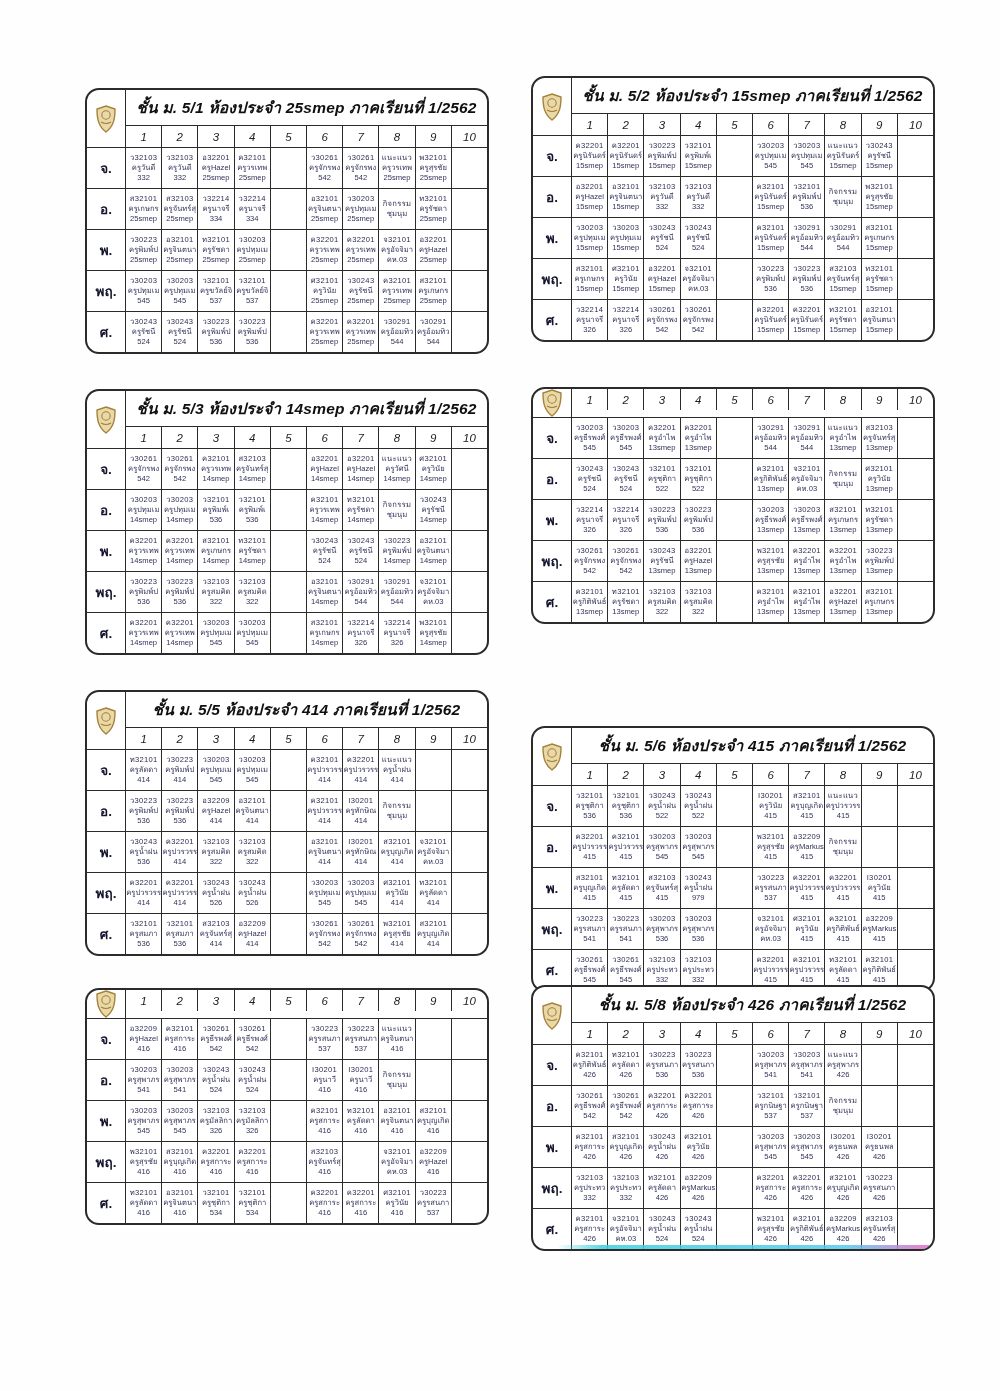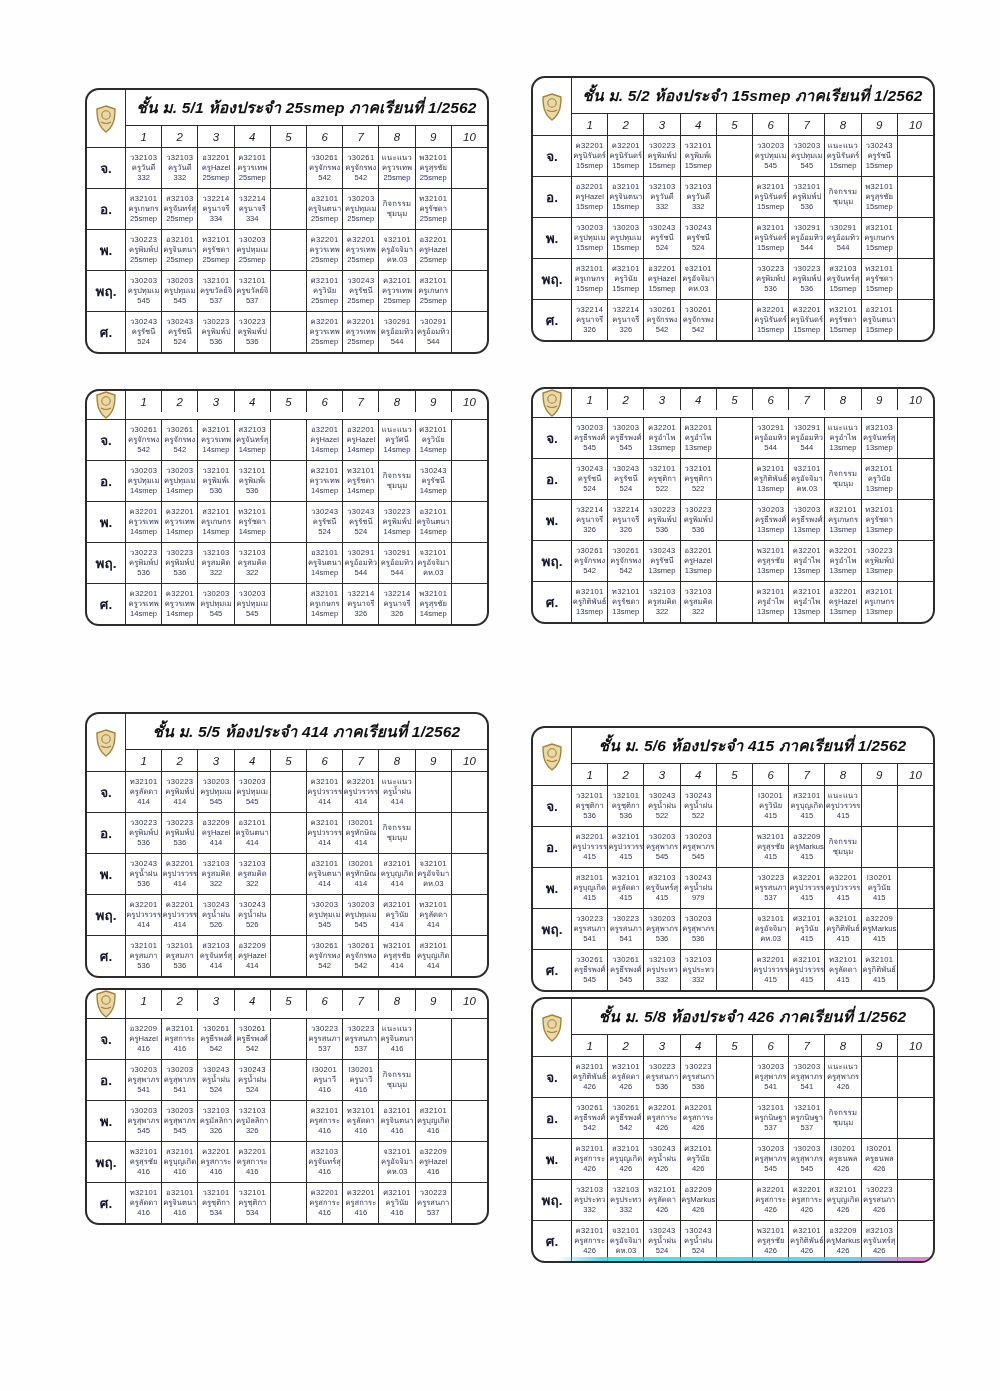--- a/index.html
+++ b/index.html
@@ -16,24 +16,24 @@
     background:#fff;
     border:2.5px solid #2b2b2b;
     border-radius:14px;
     overflow:hidden;
     box-sizing:border-box;
   }
   .card:nth-child(1){left:85px;top:88px;}
   .card:nth-child(2){left:531px;top:76px;text-align:right;}
   .card:nth-child(3){left:85px;top:389px;}
   .card:nth-child(4){left:531px;top:387px;}
-  .card:nth-child(5){left:85px;top:712px;}
+  .card:nth-child(5){left:85px;top:690px;}
   .card:nth-child(6){left:531px;top:726px;}
   .card:nth-child(7){left:85px;top:988px;}
-  .card:nth-child(8){left:531px;top:985px;margin-top:12px;}
+  .card:nth-child(8){left:531px;top:985px;}
   
   .card:nth-child(8)::after{
     content:"";position:absolute;left:24px;right:4px;bottom:0;height:4px;
     background:linear-gradient(90deg,rgba(62,207,224,0),#3ecfe0 12%,#54c9ee 78%,#e070c8 98%);
     opacity:.85;pointer-events:none;
   }
   .card-head{display:flex;font-style:italic;}
   .emblem-cell{
     width:38px;flex:0 0 38px;
     border-right:1.4px solid #2b2b2b;
@@ -586,20 +586,23 @@
     <div class="card">
       <div class="card-head">
         <div class="emblem-cell">
           <svg class="crest" width="24" height="28" viewBox="0 0 24 28">
             <path d="M12 1 L21 4 C21 13 20 21 12 27 C4 21 3 13 3 4 Z" fill="#ead9a8" stroke="#a5813a" stroke-width="1.4"></path>
             <circle cx="12" cy="10" r="4.2" fill="none" stroke="#a5813a" stroke-width="1.1"></circle>
             <path d="M7 17 Q12 20 17 17" fill="none" stroke="#a5813a" stroke-width="1.1"></path>
           </svg>
         </div>
         <div class="head-right">
+          <div class="title-row">
+            <div class="card-title">ชั้น ม. 5/3 ห้องประจำ 14smep ภาคเรียนที่ 1/2562</div>
+          </div>
           <div class="num-row">
             <div class="num-cell">1</div>
             <div class="num-cell">2</div>
             <div class="num-cell">3</div>
             <div class="num-cell">4</div>
             <div class="num-cell">5</div>
             <div class="num-cell">6</div>
             <div class="num-cell">7</div>
             <div class="num-cell">8</div>
             <div class="num-cell">9</div>

